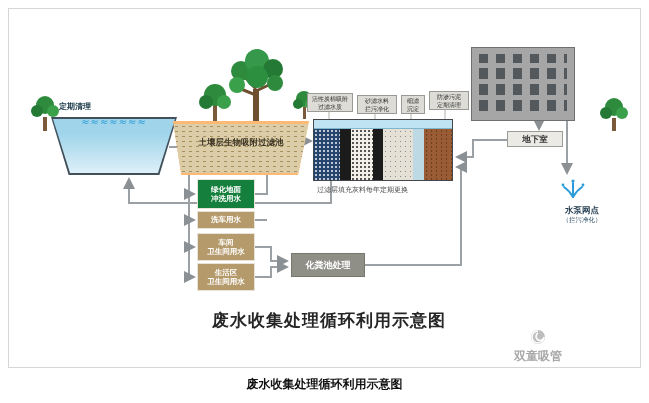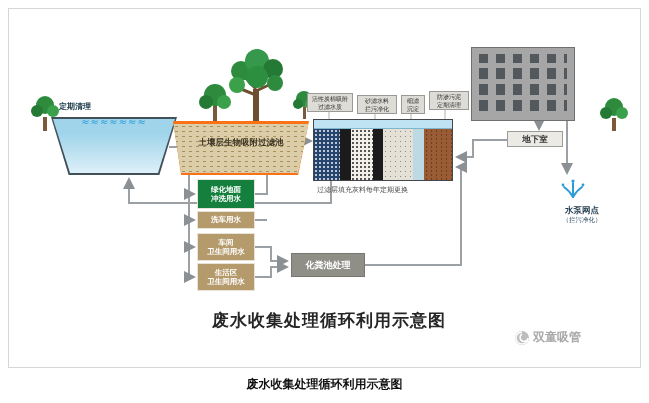--- a/index.html
+++ b/index.html
@@ -9,21 +9,21 @@
   .abs{position:absolute;}
   .pre{white-space:pre-line;}
   
   .pond-outer{left:42px;top:108px;width:126px;height:58px;background:#41505a;clip-path:polygon(0 0,100% 0,86% 100%,14% 100%);}
   .pond-inner{position:absolute;left:2px;top:2px;right:2px;bottom:2px;background:linear-gradient(#9fd4ea 0 14px,#ddf0f9);clip-path:polygon(0 0,100% 0,86% 100%,14% 100%);}
   .waves{position:absolute;left:0;right:0;top:-1px;text-align:center;color:#2b9cd8;font-size:10px;letter-spacing:1px;line-height:8px;}
   .pond-label{position:absolute;left:0;right:0;top:18px;text-align:center;color:#17324a;font-weight:bold;font-size:9px;}
   .pond-note{position:absolute;left:0;right:0;top:31px;text-align:center;color:#33566e;font-size:6.5px;}
   .fishpond-label{left:50px;top:92px;font-size:8px;font-weight:bold;color:#23404f;}
   
-  .soil-outer{left:164px;top:112px;width:136px;height:54px;background:#f97316;clip-path:polygon(0 0,100% 0,92% 100%,6% 100%);}
+  .soil-outer{left:164px;top:112px;width:136px;height:54px;background:#fdba74;clip-path:polygon(0 0,100% 0,92% 100%,6% 100%);}
   .soil-inner{position:absolute;left:0;top:3px;right:0;bottom:2px;background-color:#dbcda7;background-image:radial-gradient(#a8905e 1px,transparent 1.2px);background-size:7px 5px;clip-path:polygon(0 0,100% 0,92% 100%,6% 100%);}
   .soil-label{position:absolute;left:0;right:0;top:16px;text-align:center;font-size:8.5px;font-weight:bold;color:#3c3322;}
   
   .tank{left:304px;top:110px;width:140px;height:62px;border:1px solid #44484c;box-sizing:border-box;background:#fff;}
   .tank-water{height:8px;background:#bfe3f2;border-bottom:1px solid #7fb6cc;}
   .tank-row{display:flex;height:51px;}
   .ts{height:100%;}
   .ts1{flex:26;background-color:#26456e;background-image:radial-gradient(rgba(255,255,255,.7) .8px,transparent 1px);background-size:4px 4px;}
   .ts2{flex:10;background:#1b1b1b;}
   .ts3{flex:22;background-color:#f2efe8;background-image:radial-gradient(#555 .8px,transparent 1px);background-size:4px 4px;}
@@ -38,21 +38,21 @@
   .windows{position:absolute;left:7px;right:7px;top:6px;bottom:4px;background-image:repeating-linear-gradient(0deg,#a6a6a6 0 5px,transparent 5px 16px),repeating-linear-gradient(90deg,#53585c 0 9px,#a6a6a6 9px 17px);}
   .basement{left:498px;top:122px;width:56px;height:16px;background:#eceae5;border:1px solid #9c9c98;box-sizing:border-box;text-align:center;font-size:8.5px;font-weight:bold;color:#333;line-height:14px;}
   .pump-label{left:538px;top:196px;width:70px;text-align:center;font-size:8.5px;font-weight:bold;color:#1f3a4d;}
   .pump-note{left:534px;top:207px;width:78px;text-align:center;font-size:6.5px;color:#2c4c63;}
   
   .usebox{left:188px;width:58px;color:#fff;font-weight:bold;font-size:7.5px;line-height:1.25;display:flex;align-items:center;justify-content:center;text-align:center;border:1px solid #e8e4da;box-sizing:border-box;}
   .green{background:#15803d;}
   .tan{background:#b59a6b;}
   .septic{left:282px;top:244px;width:74px;height:24px;background:#8f8f88;border:1px solid #77776f;box-sizing:border-box;color:#fff;font-weight:bold;font-size:9px;display:flex;align-items:center;justify-content:center;}
   .title{left:150px;top:300px;width:340px;text-align:center;font-size:17px;font-weight:bold;color:#262626;letter-spacing:1px;}
-  .watermark{left:505px;top:320px;display:flex;align-items:center;gap:3px;color:#a9a9a9;font-weight:bold;font-size:12px;}
+  .watermark{left:505px;top:320px;display:flex;align-items:center;gap:3px;color:#a9a9a9;font-weight:bold;font-size:12px;flex-direction:column;}
   .caption{position:absolute;left:0;top:376px;width:649px;text-align:center;font-size:12px;font-weight:bold;color:#111;}
   svg{display:block;}
 </style>
 </head>
 <body>
 
 <div class="stage">
   <div class="frame">
 
     <svg class="abs" style="left:0;top:0;" width="631" height="358" viewBox="0 0 631 358">

